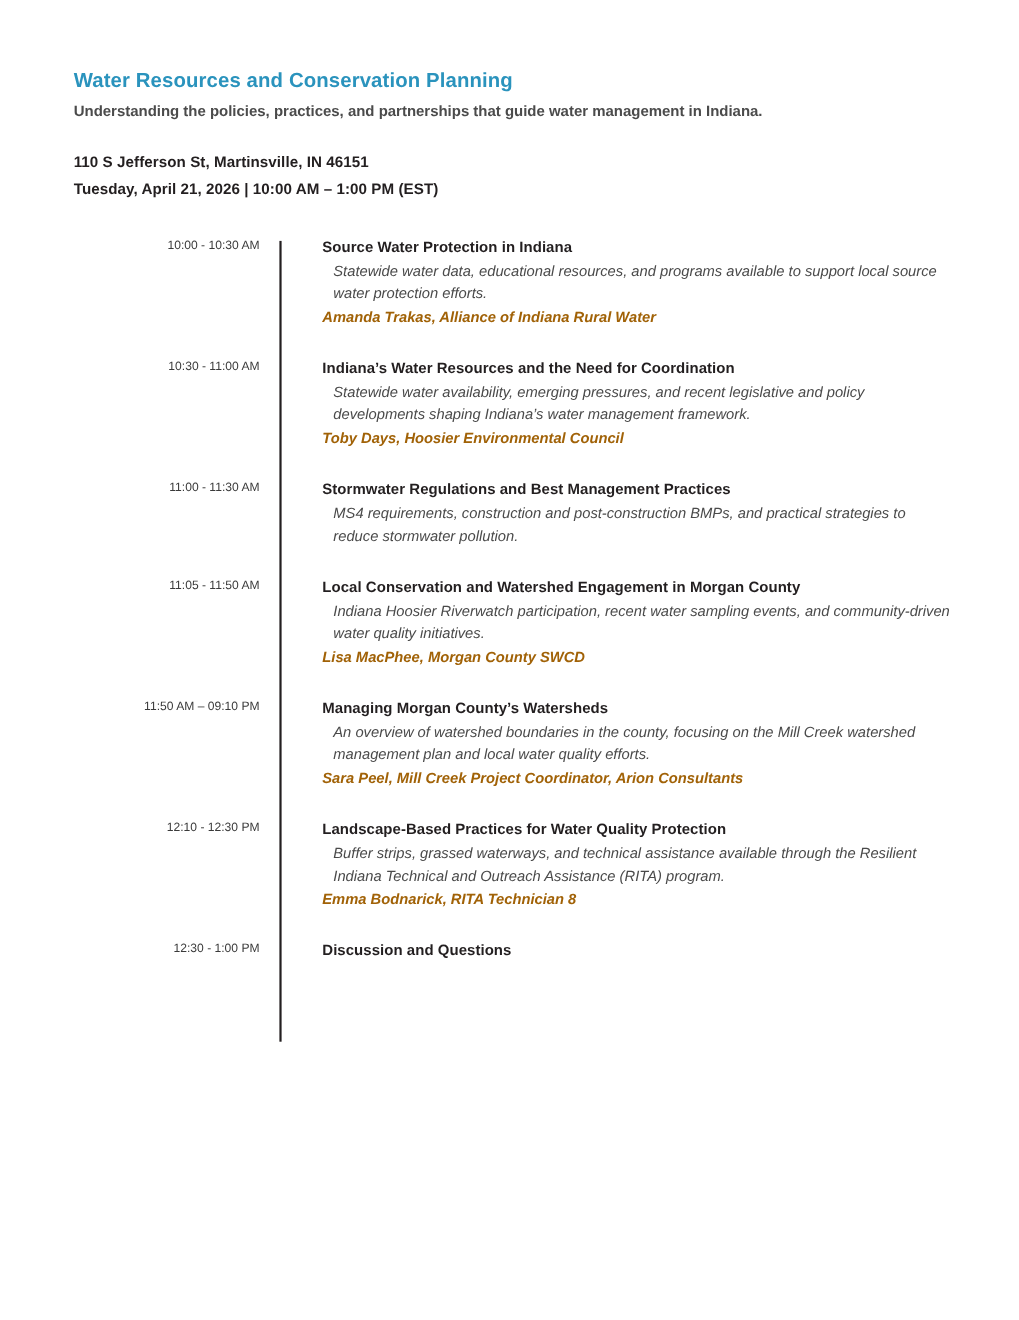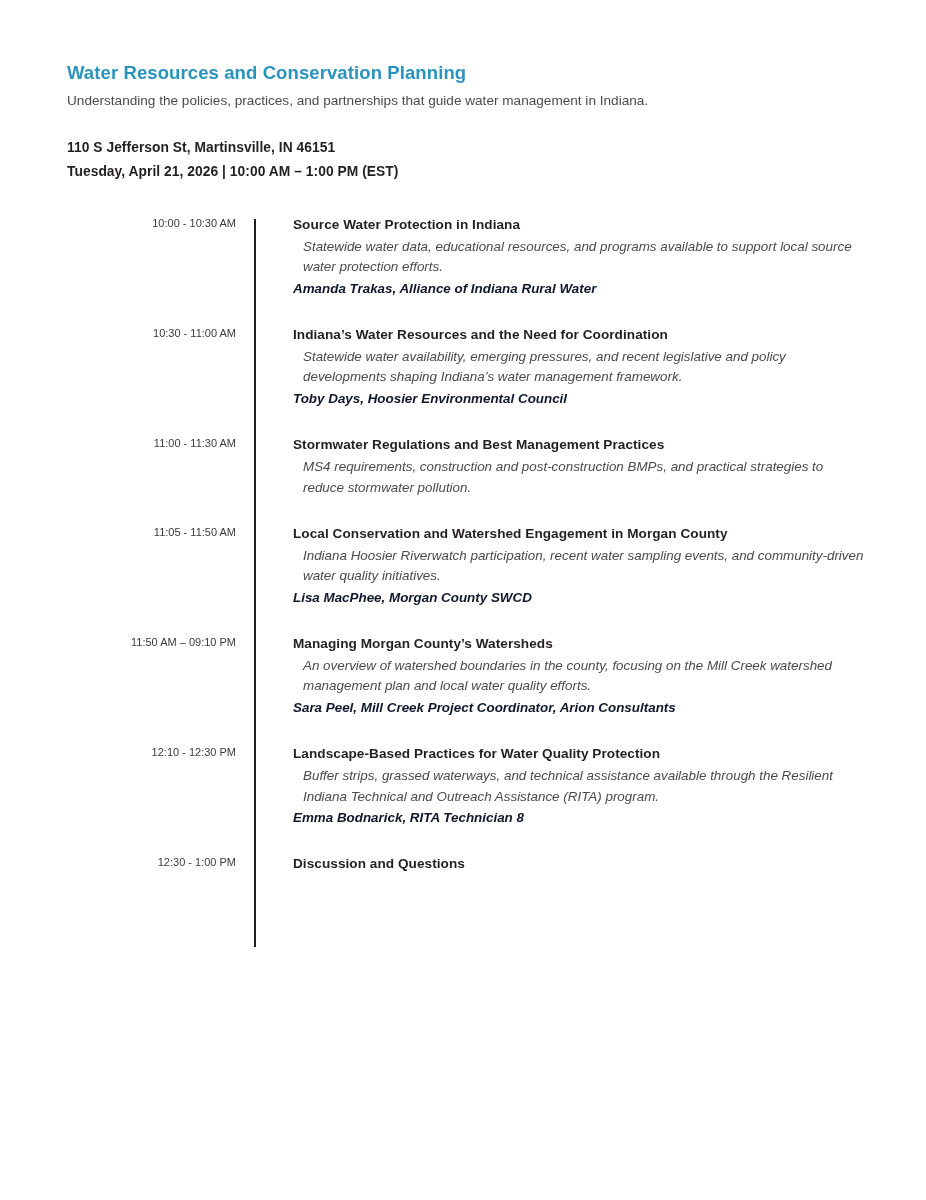--- a/index.html
+++ b/index.html
@@ -32,21 +32,21 @@
   .doc-title {
     font-size: 18.5px;
     font-weight: bold;
     color: #2a93bd;
     letter-spacing: 0.1px;
     margin: 0 0 8px 0;
     line-height: 1.2;
   }
   .doc-subtitle {
     font-size: 13.6px;
-    font-weight: normal;
+    font-weight: bold;
     color: #4b4b4b;
     margin: 0 0 26px 0;
     line-height: 1.3;
   }
   .venue-block {
     margin: 0 0 32px 0;
   }
   .venue-line {
     font-size: 13.8px;
     font-weight: bold;
@@ -102,21 +102,21 @@
     font-style: italic;
     color: #4a4a4a;
     line-height: 1.55;
     margin-top: 1px;
     margin-left: 10px;
   }
   .sess-speaker {
     font-size: 13.4px;
     font-weight: bold;
     font-style: italic;
-    color: #0f172a;
+    color: #a16207;
     line-height: 1.5;
     margin-top: 1px;
   }
   .spacer-tail {
     height: 46px;
   }
 </style>
 </head>
 <body>
 

